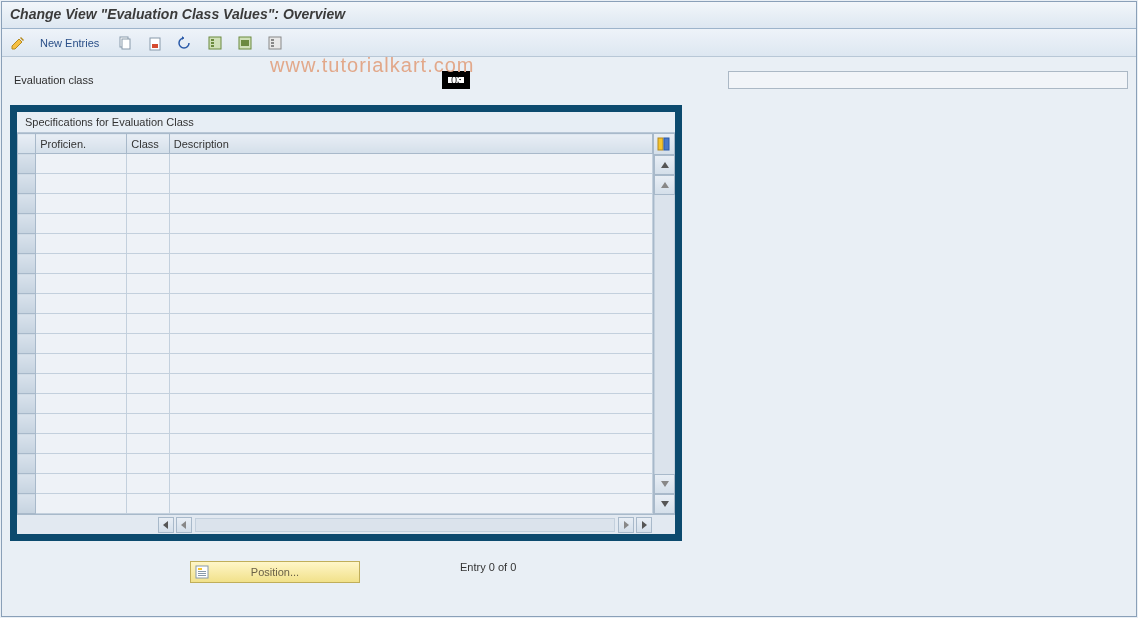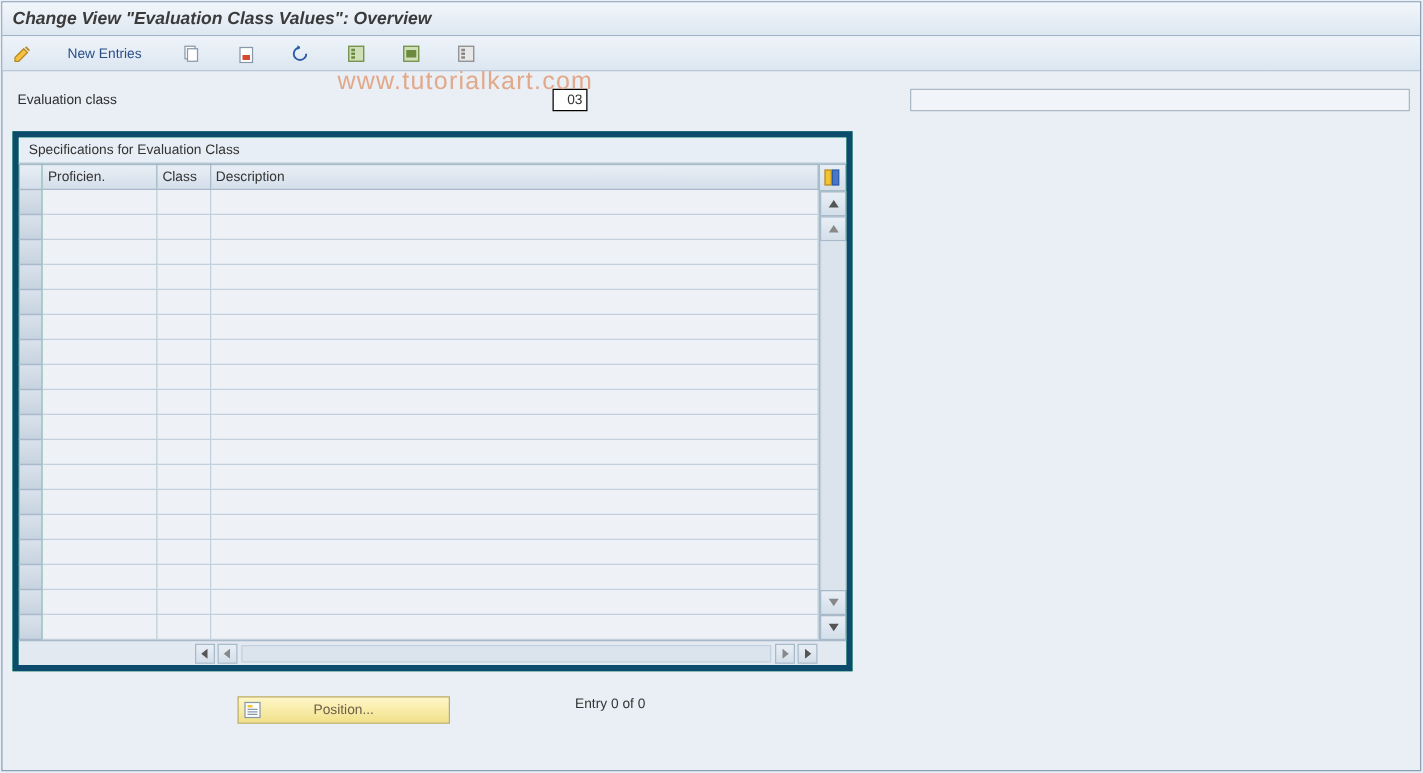--- a/index.html
+++ b/index.html
@@ -29,21 +29,21 @@
     font-size: 14px;
     font-weight: bold;
     font-style: italic;
     color: #3b3b3b;
   }
 
   
   .toolbar {
     display: flex;
     align-items: center;
-    gap: 24px;
+    gap: 10px;
     padding: 4px 6px;
     background: linear-gradient(#eef3f9, #dde7f1);
     border-bottom: 1px solid #b8c7d6;
     height: 28px;
   }
   .tool-btn {
     display: inline-flex;
     align-items: center;
     justify-content: center;
     width: 20px;
@@ -67,40 +67,40 @@
     display: flex;
     align-items: center;
     gap: 10px;
     margin: 4px 0 16px 4px;
     justify-content: space-between;
   }
   .field-label { width: 170px; color: #2d2d2d; }
   .field-input-small {
     width: 28px;
     height: 18px;
-    border: 1px solid #000000;
+    border: 6px solid #000000;
     background: #fff;
     text-align: right;
     padding: 0 3px;
     font-size: 11px;
     color: #333;
   }
   .field-input-long {
     width: 400px;
     height: 18px;
     border: 1px solid #abb8c5;
     background: #f1f4f8;
     padding: 0 4px;
     font-size: 11px;
   }
 
   .table-panel {
-    border: 5px solid #0c4a6e;
+    border: 7px solid #0c4a6e;
     width: 672px;
-    background: #22c55e;
+    background: #0ea5e9;
     box-shadow: inset 0 0 0 1px #f4f8fc;
   }
   .panel-title {
     padding: 4px 8px;
     color: #333;
     background: #e7eef5;
     border-bottom: 1px solid #b8c7d6;
   }
 
   .table-wrap {

